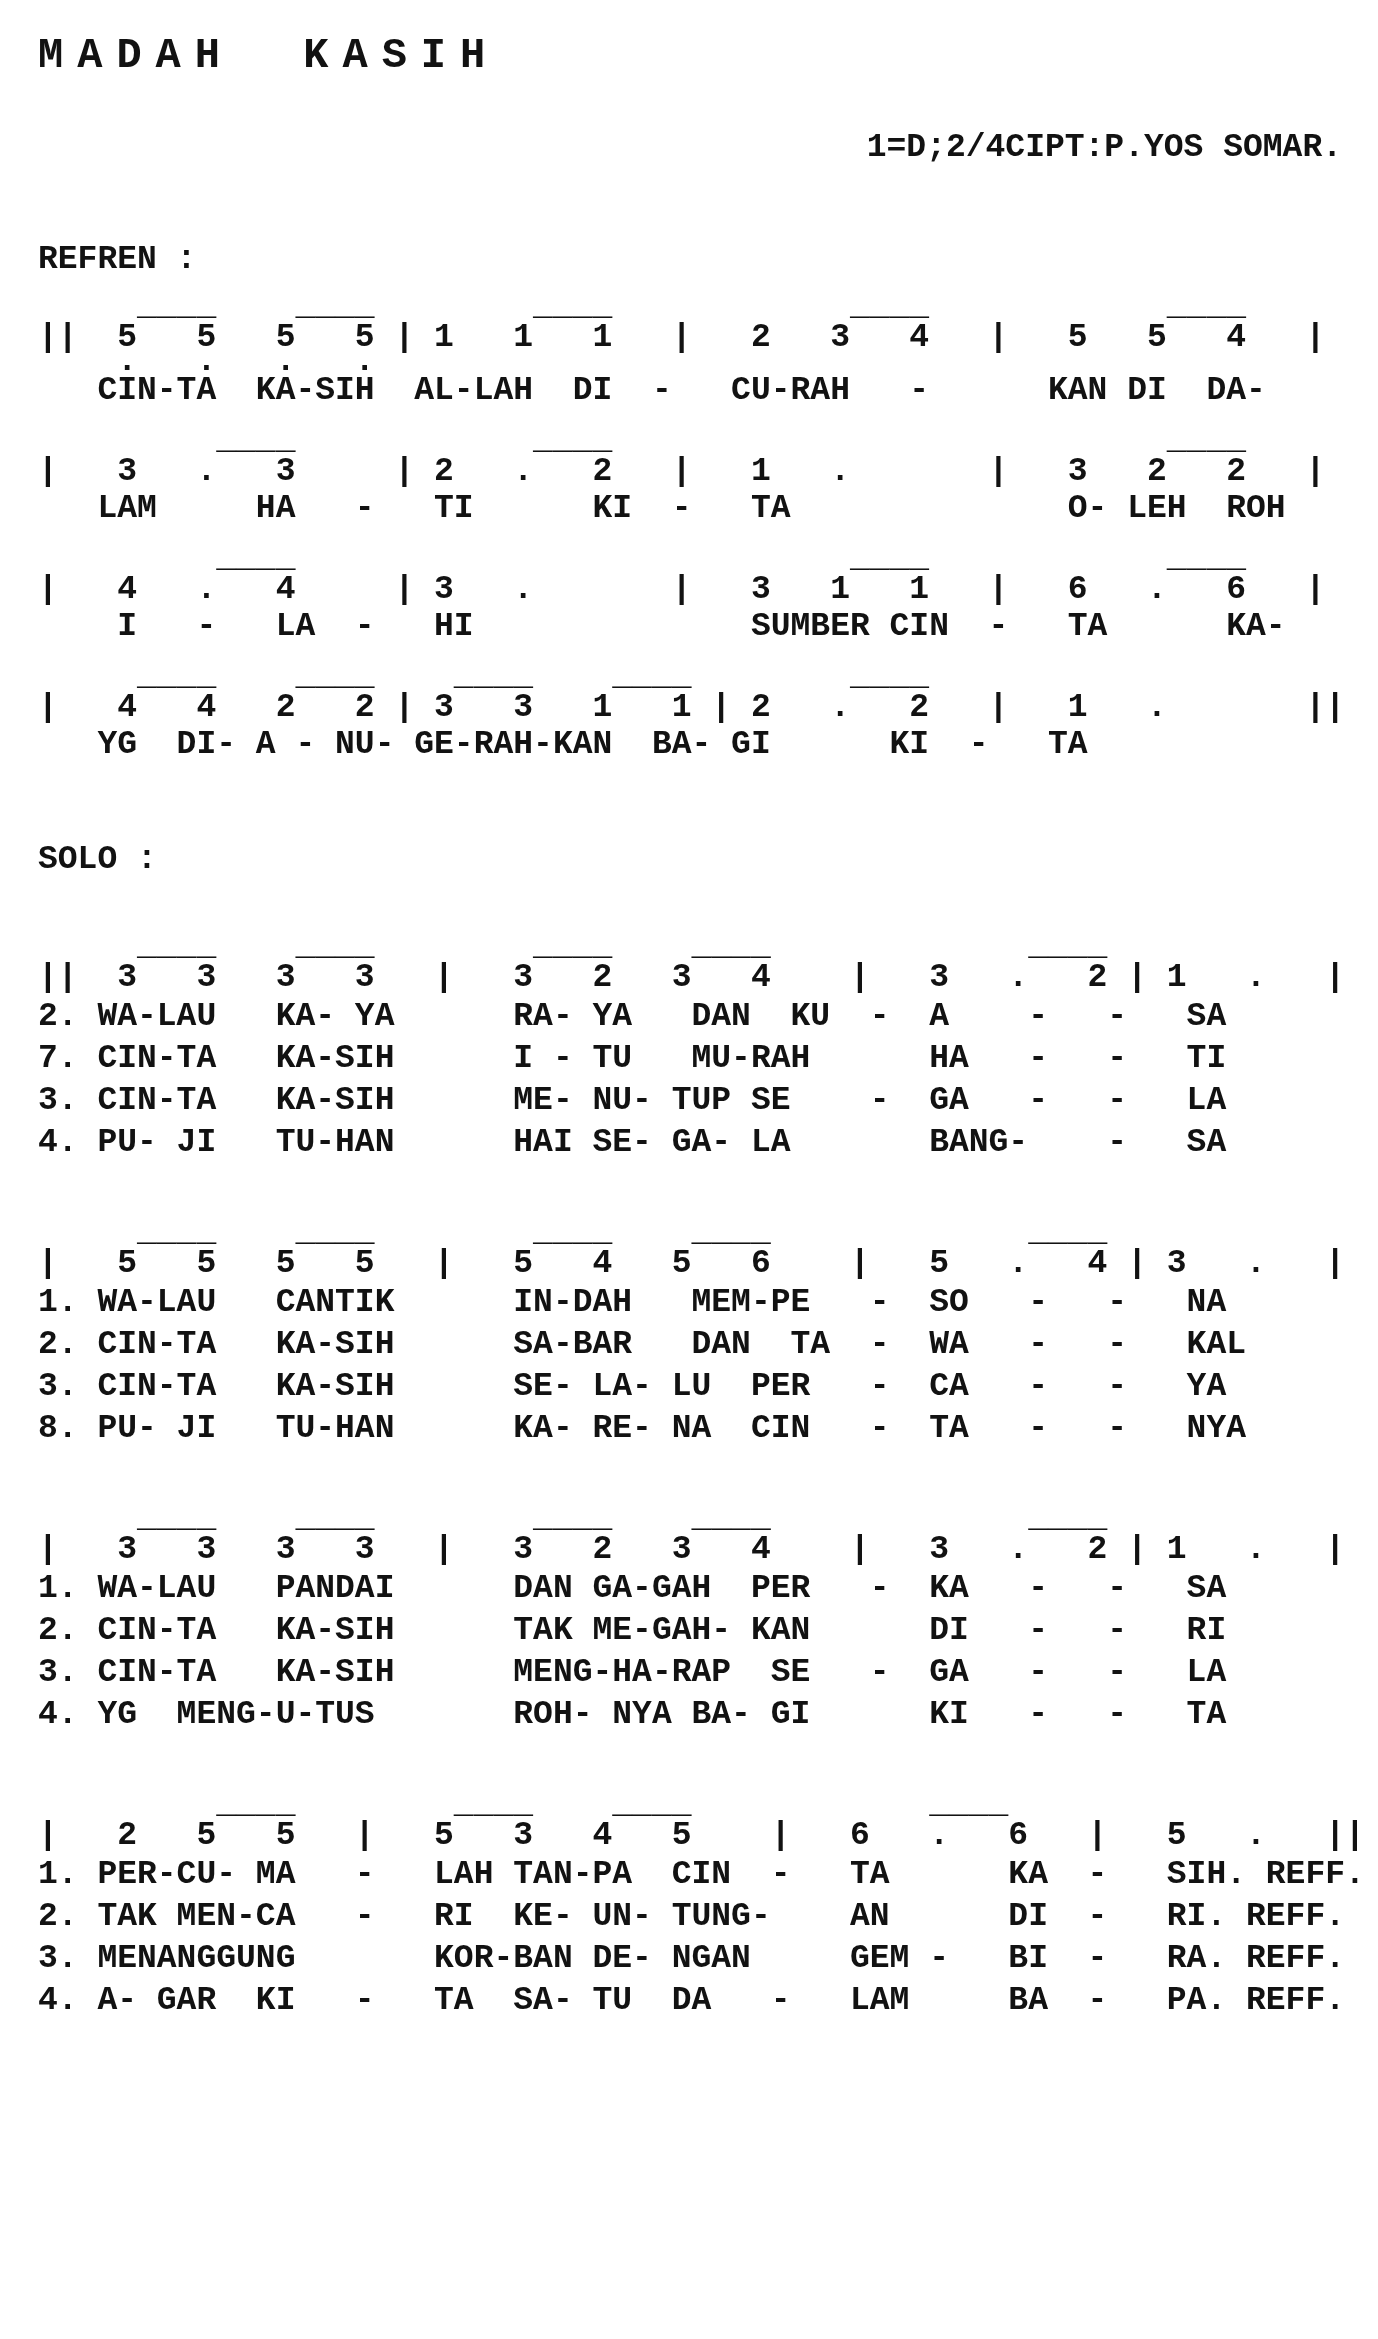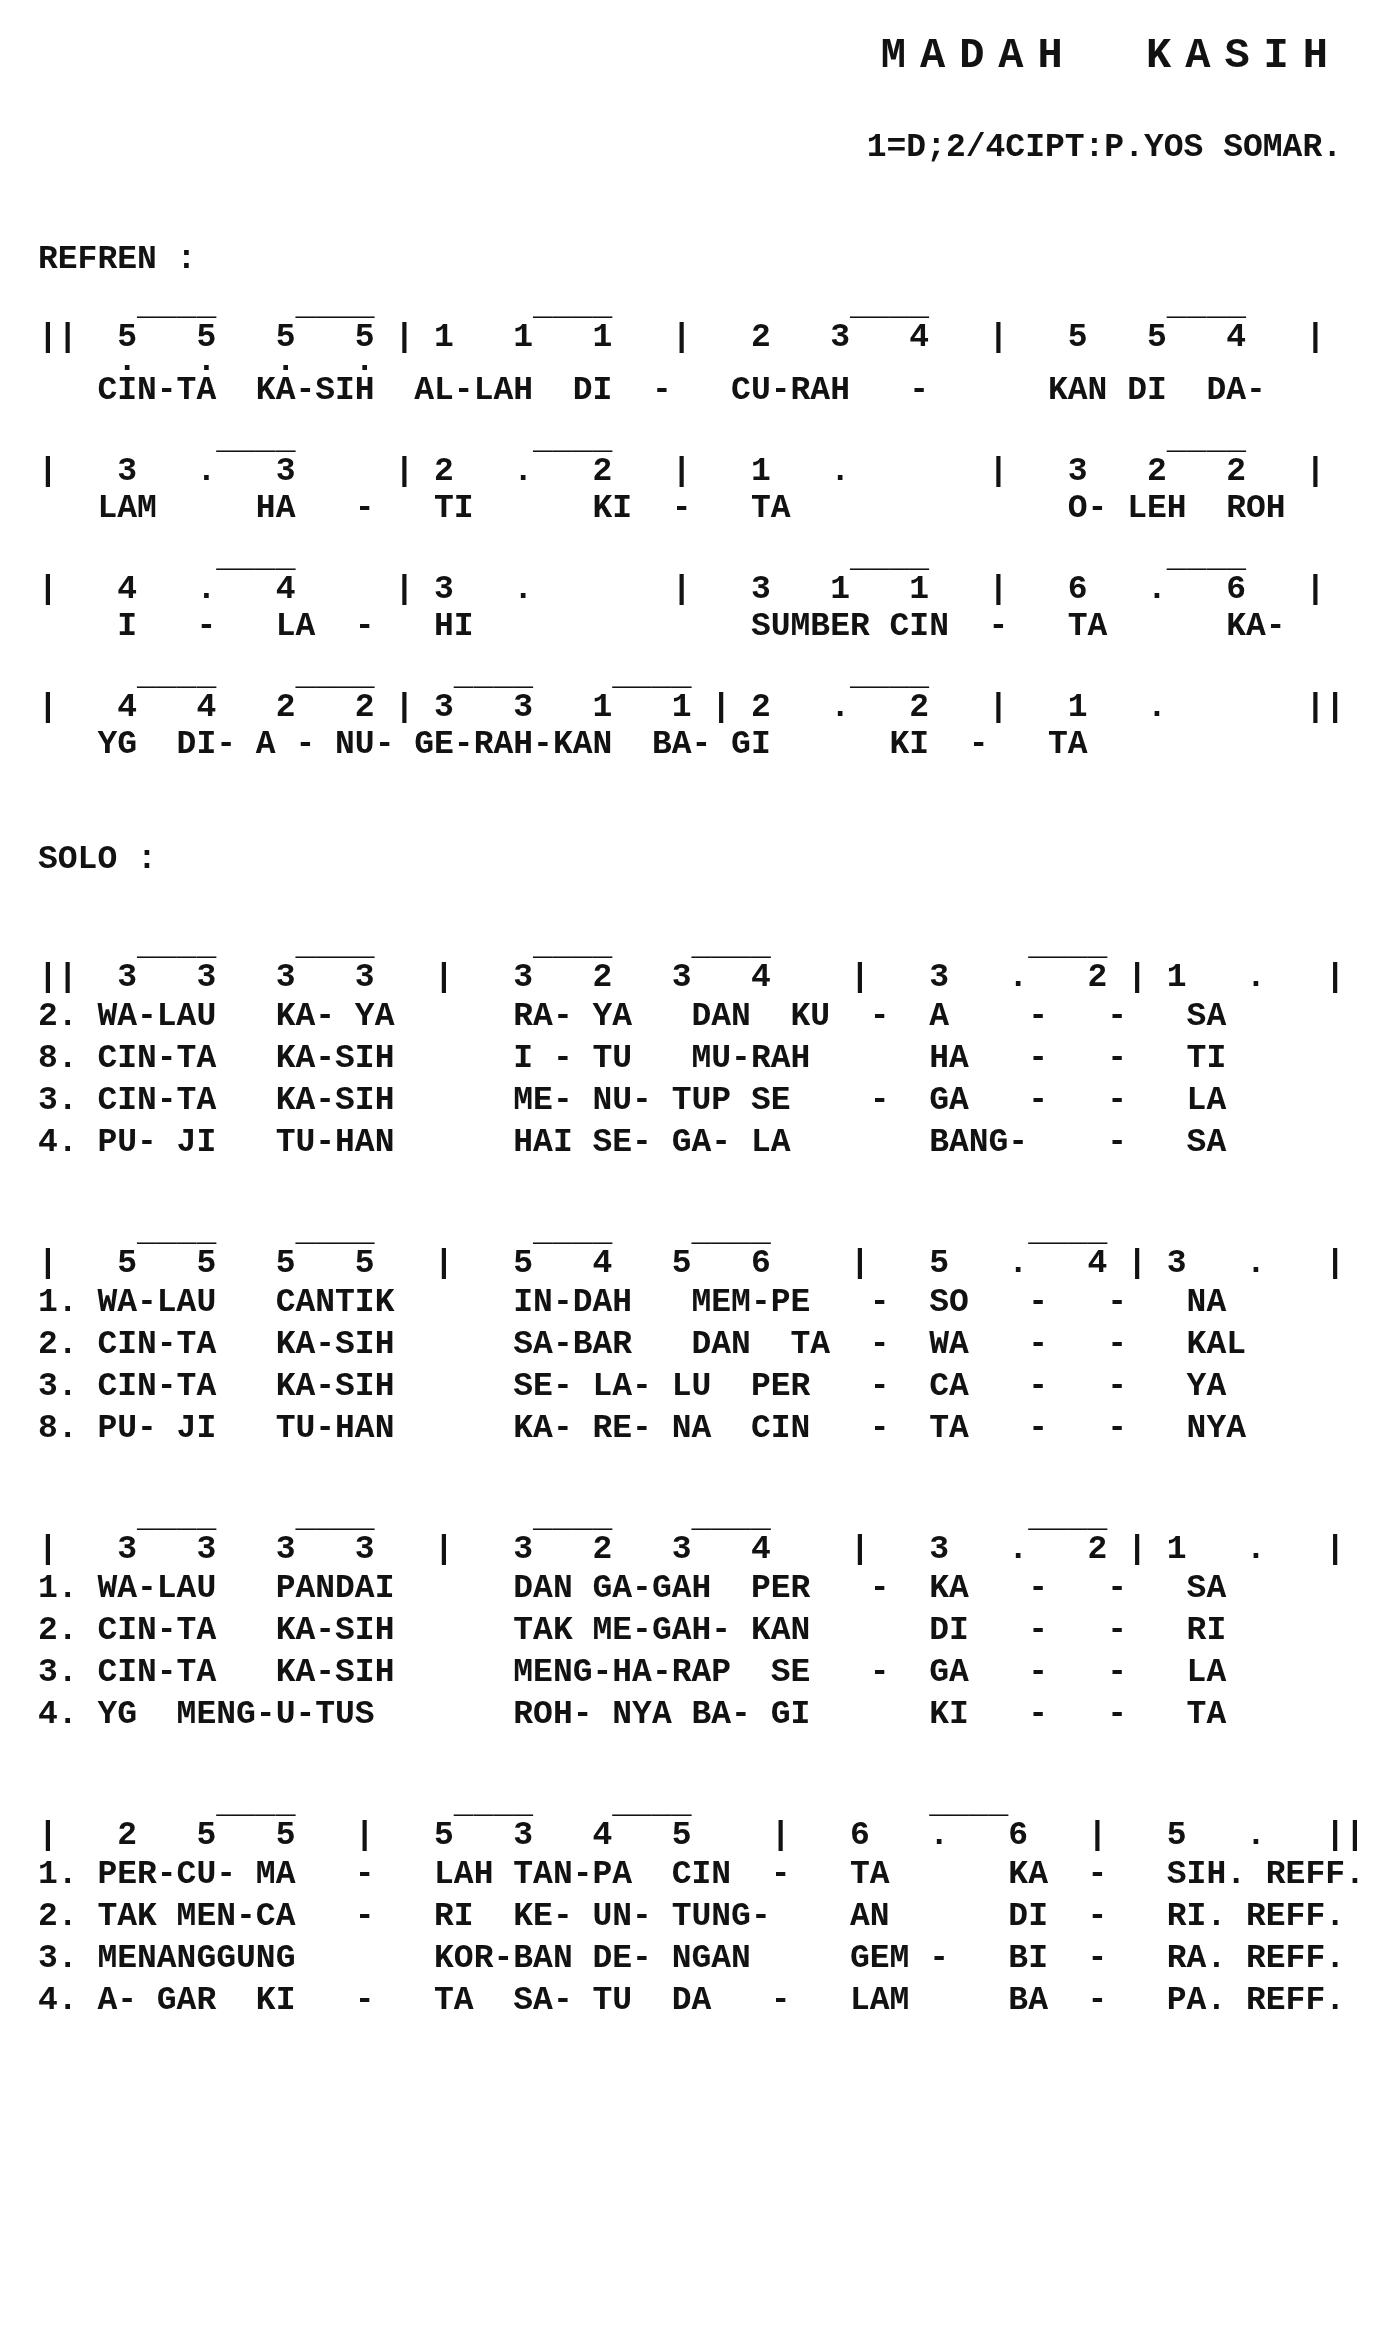--- a/index.html
+++ b/index.html
@@ -8,21 +8,21 @@
     width:1378px;height:2339px;
     background:#ffffff;
     color:#121212;
     font-family:"Liberation Mono","DejaVu Sans Mono",monospace;
     font-weight:bold;
     box-sizing:border-box;
     padding:28px 36px 0 38px;
     overflow:hidden;
   }
   .title{
-    text-align:right;
+    text-align:left;
     font-size:42px;
     line-height:56px;
     letter-spacing:14px;
     word-spacing:30px;
     white-space:pre;
   }
   .meta-row{
     display:flex;
     justify-content:flex-end;
     margin-top:46px;
@@ -78,21 +78,21 @@
           <div class="row notes-row">|   4   4   2   2 | 3   3   1   1 | 2   .   2   |   1   .       ||</div>
           <div class="row lyric-row">   YG  DI- A - NU- GE-RAH-KAN  BA- GI      KI  -   TA</div>
         </div>
       </div>
       <div class="section-label">SOLO :</div>
       <div class="solo">
         <div class="system">
           <div class="row beam-row">     ____    ____        ____    ____             ____</div>
           <div class="row notes-row">||  3   3   3   3   |   3   2   3   4    |   3   .   2 | 1   .   |</div>
           <div class="row lyric-row">2. WA-LAU   KA- YA      RA- YA   DAN  KU  -  A    -   -   SA</div>
-          <div class="row lyric-row">8. CIN-TA   KA-SIH      I - TU   MU-RAH      HA   -   -   TI</div>
+          <div class="row lyric-row">7. CIN-TA   KA-SIH      I - TU   MU-RAH      HA   -   -   TI</div>
           <div class="row lyric-row">3. CIN-TA   KA-SIH      ME- NU- TUP SE    -  GA   -   -   LA</div>
           <div class="row lyric-row">4. PU- JI   TU-HAN      HAI SE- GA- LA       BANG-    -   SA</div>
         </div>
         <div class="system">
           <div class="row beam-row">     ____    ____        ____    ____             ____</div>
           <div class="row notes-row">|   5   5   5   5   |   5   4   5   6    |   5   .   4 | 3   .   |</div>
           <div class="row lyric-row">1. WA-LAU   CANTIK      IN-DAH   MEM-PE   -  SO   -   -   NA</div>
           <div class="row lyric-row">2. CIN-TA   KA-SIH      SA-BAR   DAN  TA  -  WA   -   -   KAL</div>
           <div class="row lyric-row">3. CIN-TA   KA-SIH      SE- LA- LU  PER   -  CA   -   -   YA</div>
           <div class="row lyric-row">8. PU- JI   TU-HAN      KA- RE- NA  CIN   -  TA   -   -   NYA</div>

